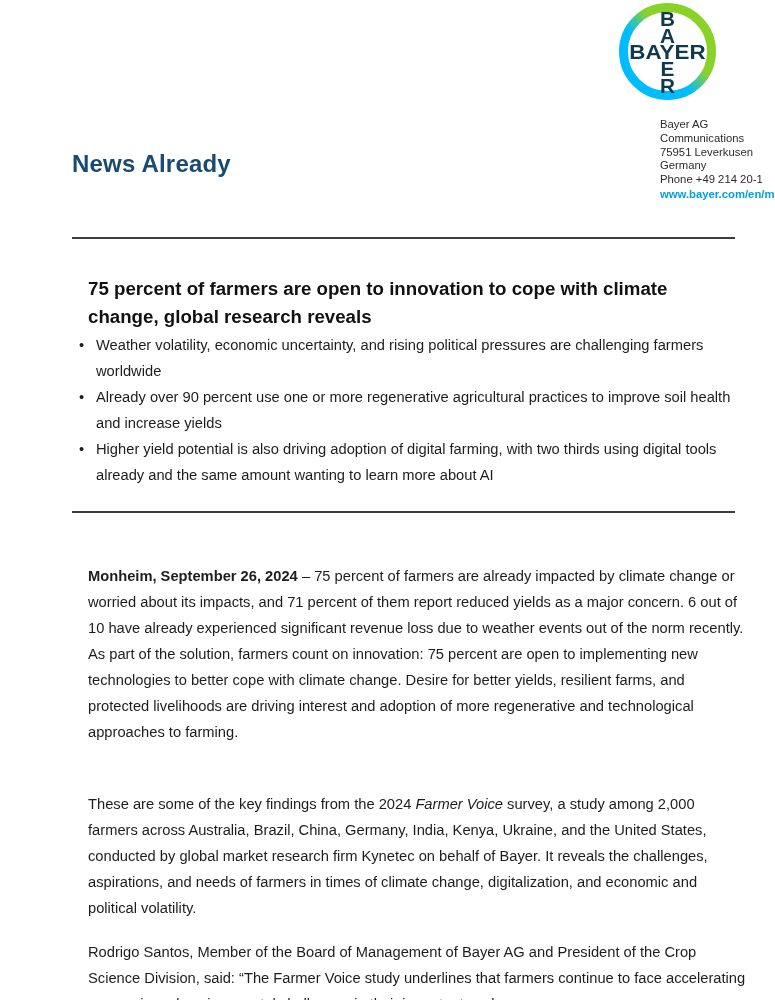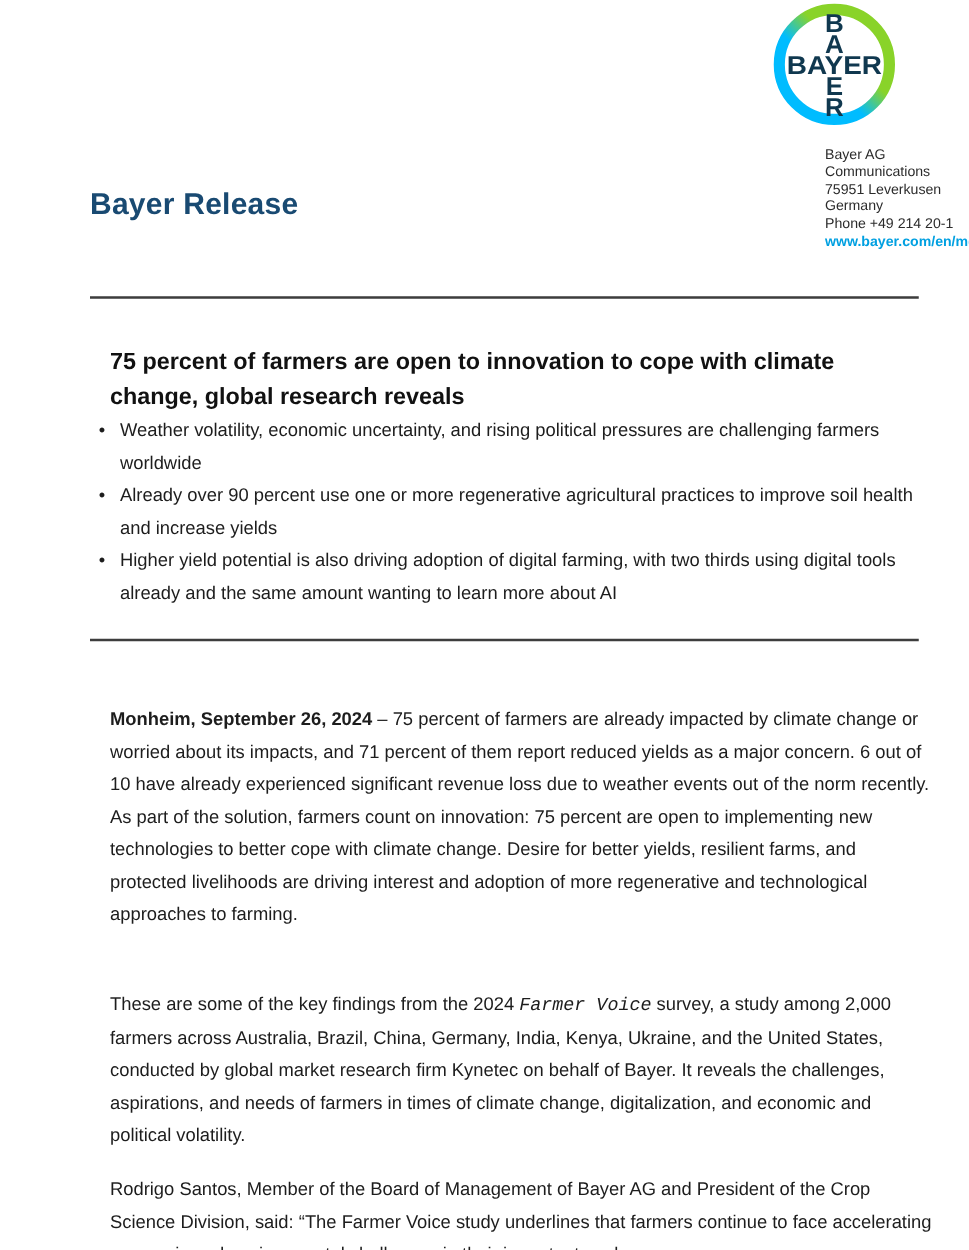--- a/index.html
+++ b/index.html
@@ -105,21 +105,21 @@
     left: 72px;
     width: 660px;
     margin: 16px;
     font-size: 14.7px;
     line-height: 26px;
   }
   .para-1 { top: 547px; }
   .para-2 { top: 775px; }
   .para-3 { top: 923px; }
   .body-para b { font-weight: bold; }
-  .body-para i { font-style: italic; font-family: Liberation Mono, monospace; }
+  .body-para i { font-style: italic; }
 </style>
 </head>
 <body>
 
 <div class="page">
 
   <div class="logo">
     <svg viewBox="0 0 100 100" aria-hidden="true">
       <defs>
         <linearGradient id="ringGrad" x1="0%" y1="100%" x2="100%" y2="0%">
@@ -133,21 +133,21 @@
       <g font-family="&quot;Liberation Sans&quot;, sans-serif" font-weight="bold" fill="#10384F" text-anchor="middle">
         <text x="50" y="24" font-size="21">B</text>
         <text x="50" y="41" font-size="21">A</text>
         <text x="50" y="57.5" font-size="21" textLength="77" lengthAdjust="spacingAndGlyphs">BAYER</text>
         <text x="50" y="75" font-size="21">E</text>
         <text x="50" y="92" font-size="21">R</text>
       </g>
     </svg>
   </div>
 
-  <h1 class="title">Bayer Release</h1>
+  <h1 class="title">News Already</h1>
 
   <div class="contact">
     <div class="line">Bayer AG</div>
     <div class="line">Communications</div>
     <div class="line">75951 Leverkusen</div>
     <div class="line">Germany</div>
     <div class="line">Phone +49 214 20-1</div>
     <a href="#" class="media-link">www.bayer.com/en/media</a>
   </div>
 

